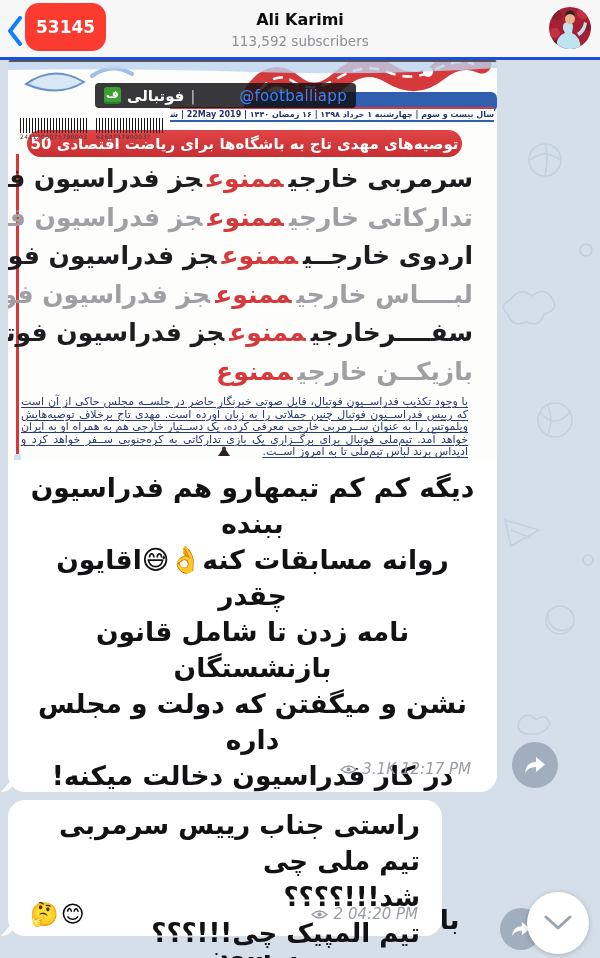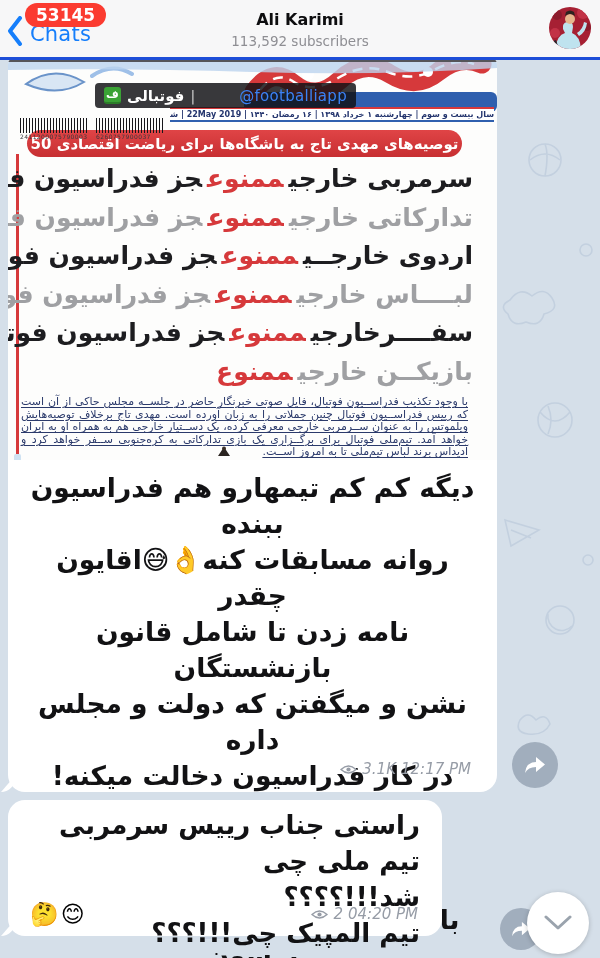--- a/index.html
+++ b/index.html
@@ -15,21 +15,21 @@
   .navbar{
     position:absolute;top:0;left:0;width:600px;height:57px;z-index:30;
     background:#f7f7f8;border-bottom:3px solid #1d4ed8;
   }
   .back-chevron{position:absolute;left:7px;top:16px;width:16px;height:30px;cursor:pointer;}
   .back-label{
     position:absolute;left:30px;top:22px;font-size:21px;color:#157efb;letter-spacing:.2px;
   }
   .unread-badge{
     position:absolute;left:25px;top:3px;background:#fb3b30;color:#fff;
-    font-size:17px;font-weight:bold;padding:2px 11px;border-radius:14px;z-index:2;
+    font-size:17px;font-weight:bold;padding:14px 11px;border-radius:14px;z-index:2;
   }
   .nav-center{position:absolute;left:150px;top:8px;width:300px;text-align:center;}
   .nav-title{font-size:16px;font-weight:bold;color:#0d0d0f;line-height:24px;}
   .nav-subtitle{font-size:13.5px;color:#8e8e93;line-height:19px;}
   .avatar{
     position:absolute;right:9px;top:7px;width:42px;height:42px;border-radius:50%;
     overflow:hidden;
   }
   
   .chat{position:absolute;top:57px;left:0;width:600px;height:901px;z-index:5;}

